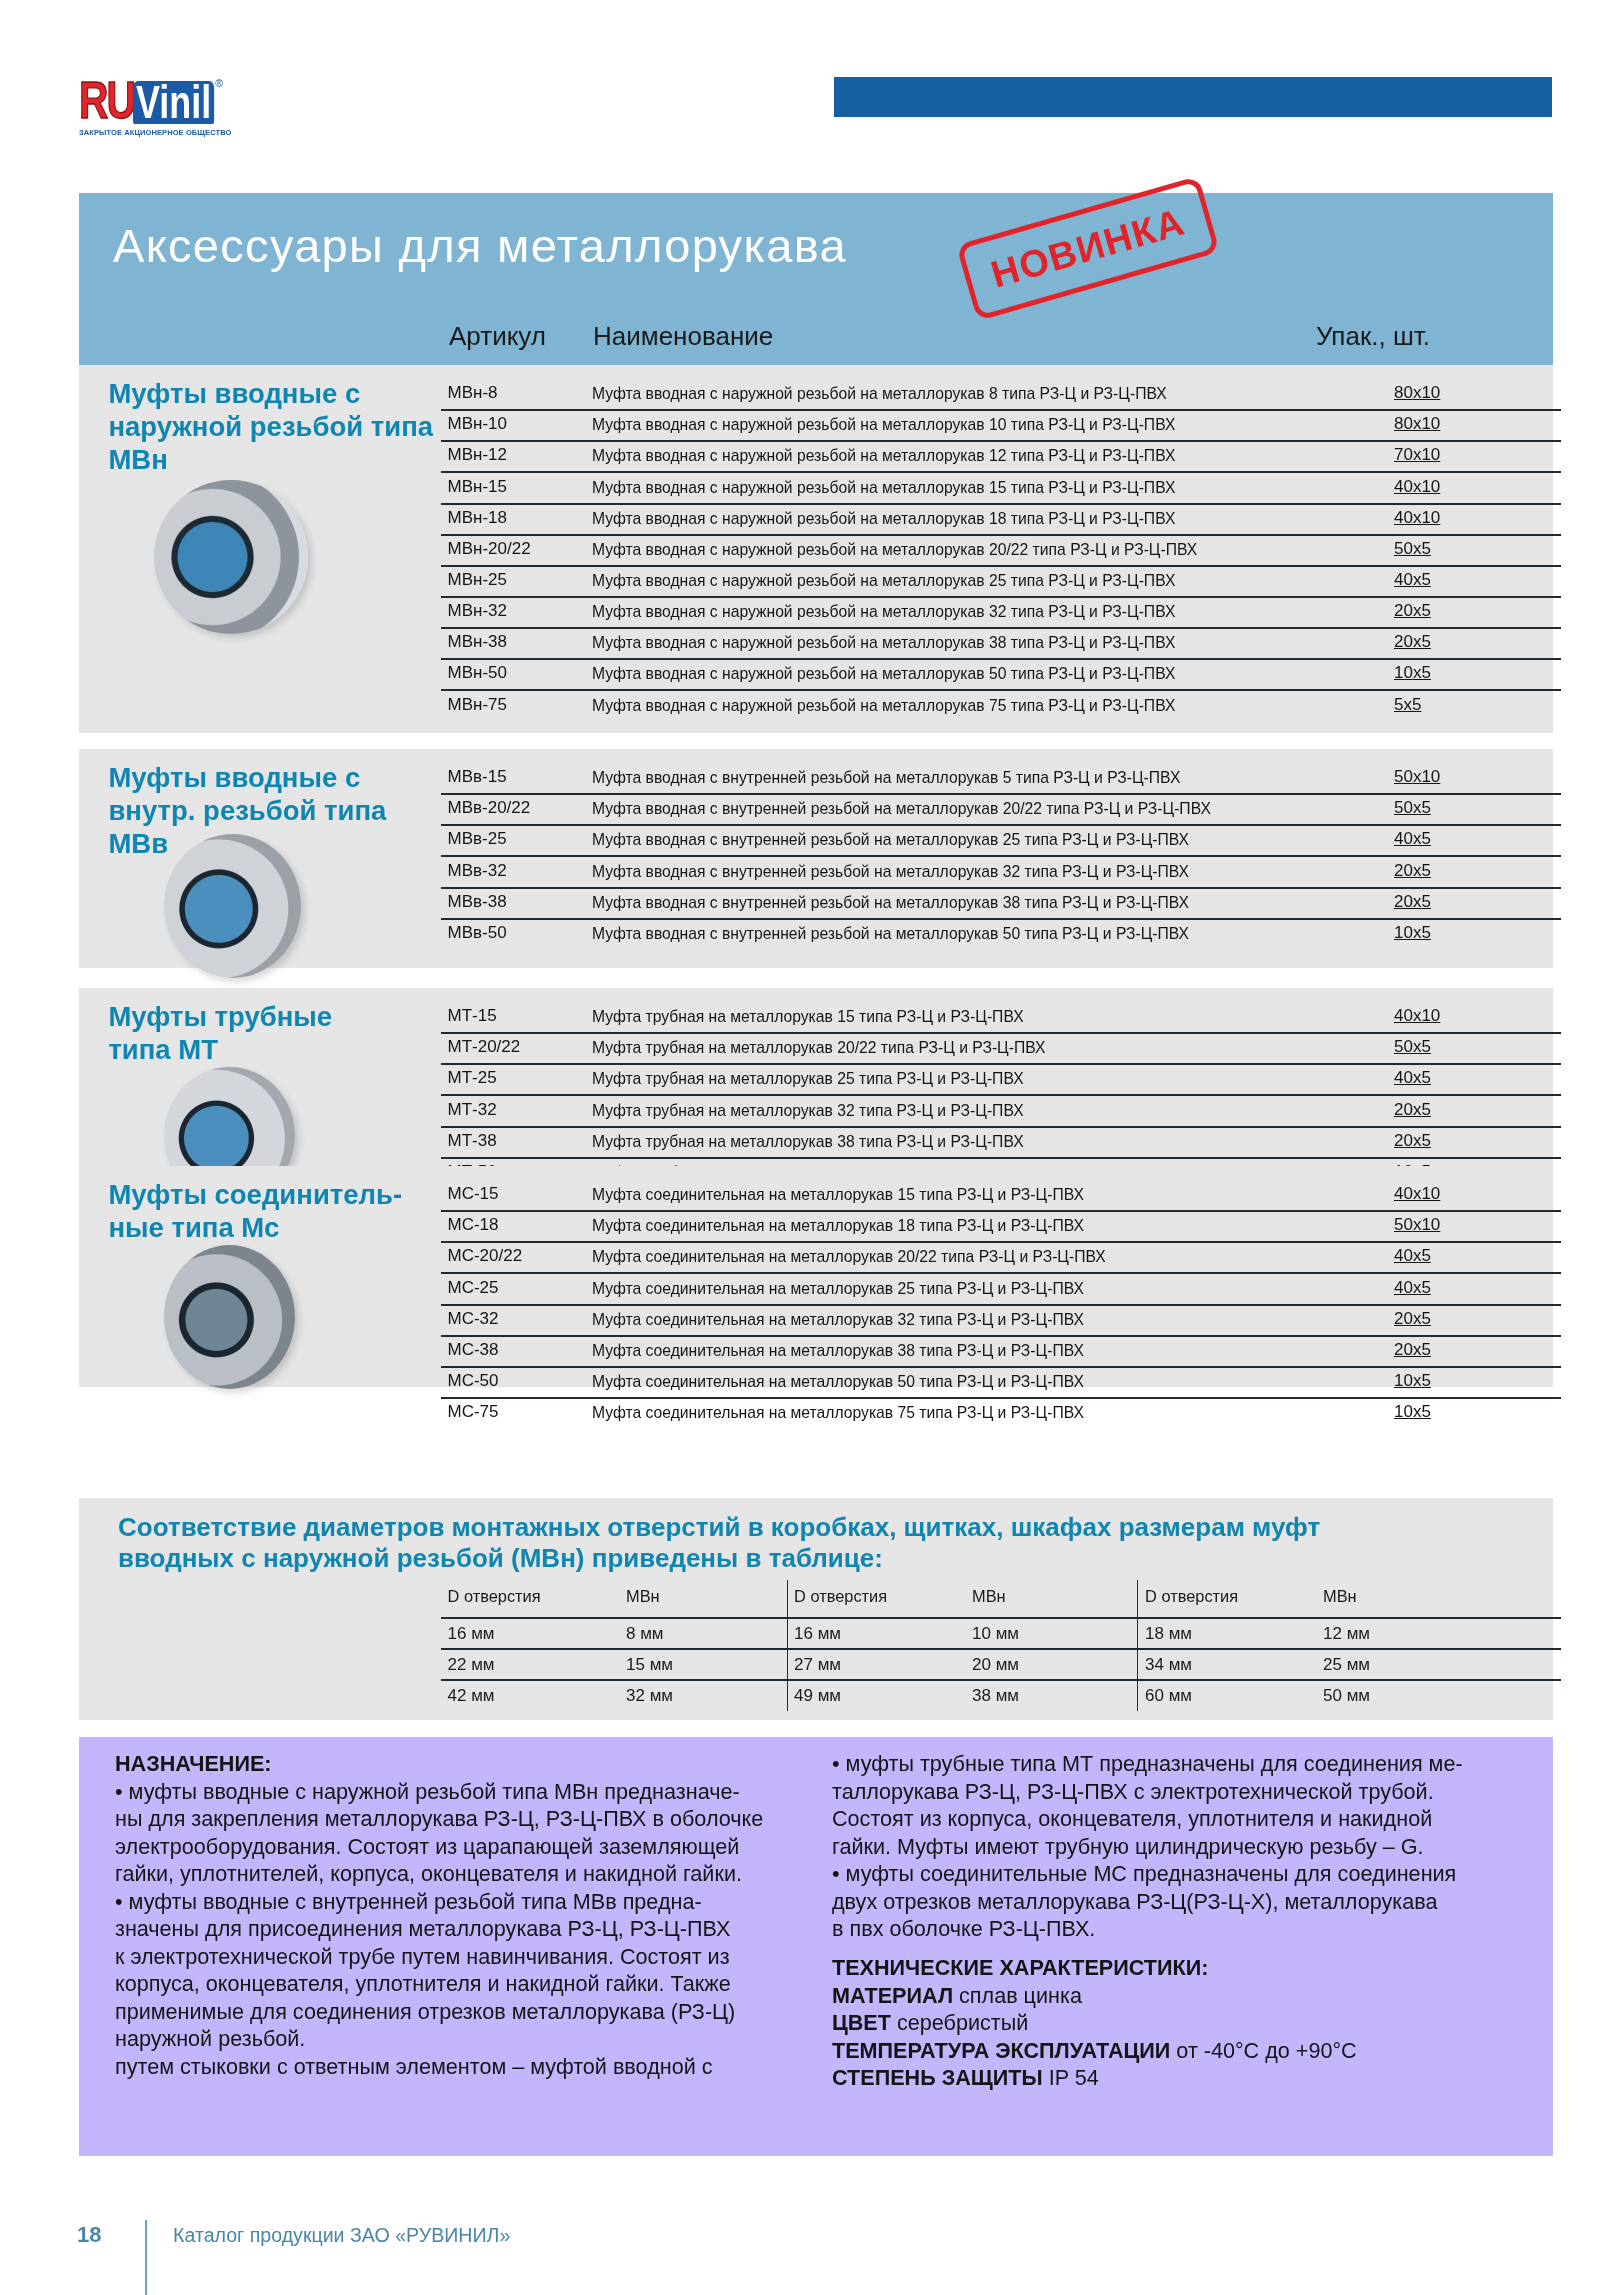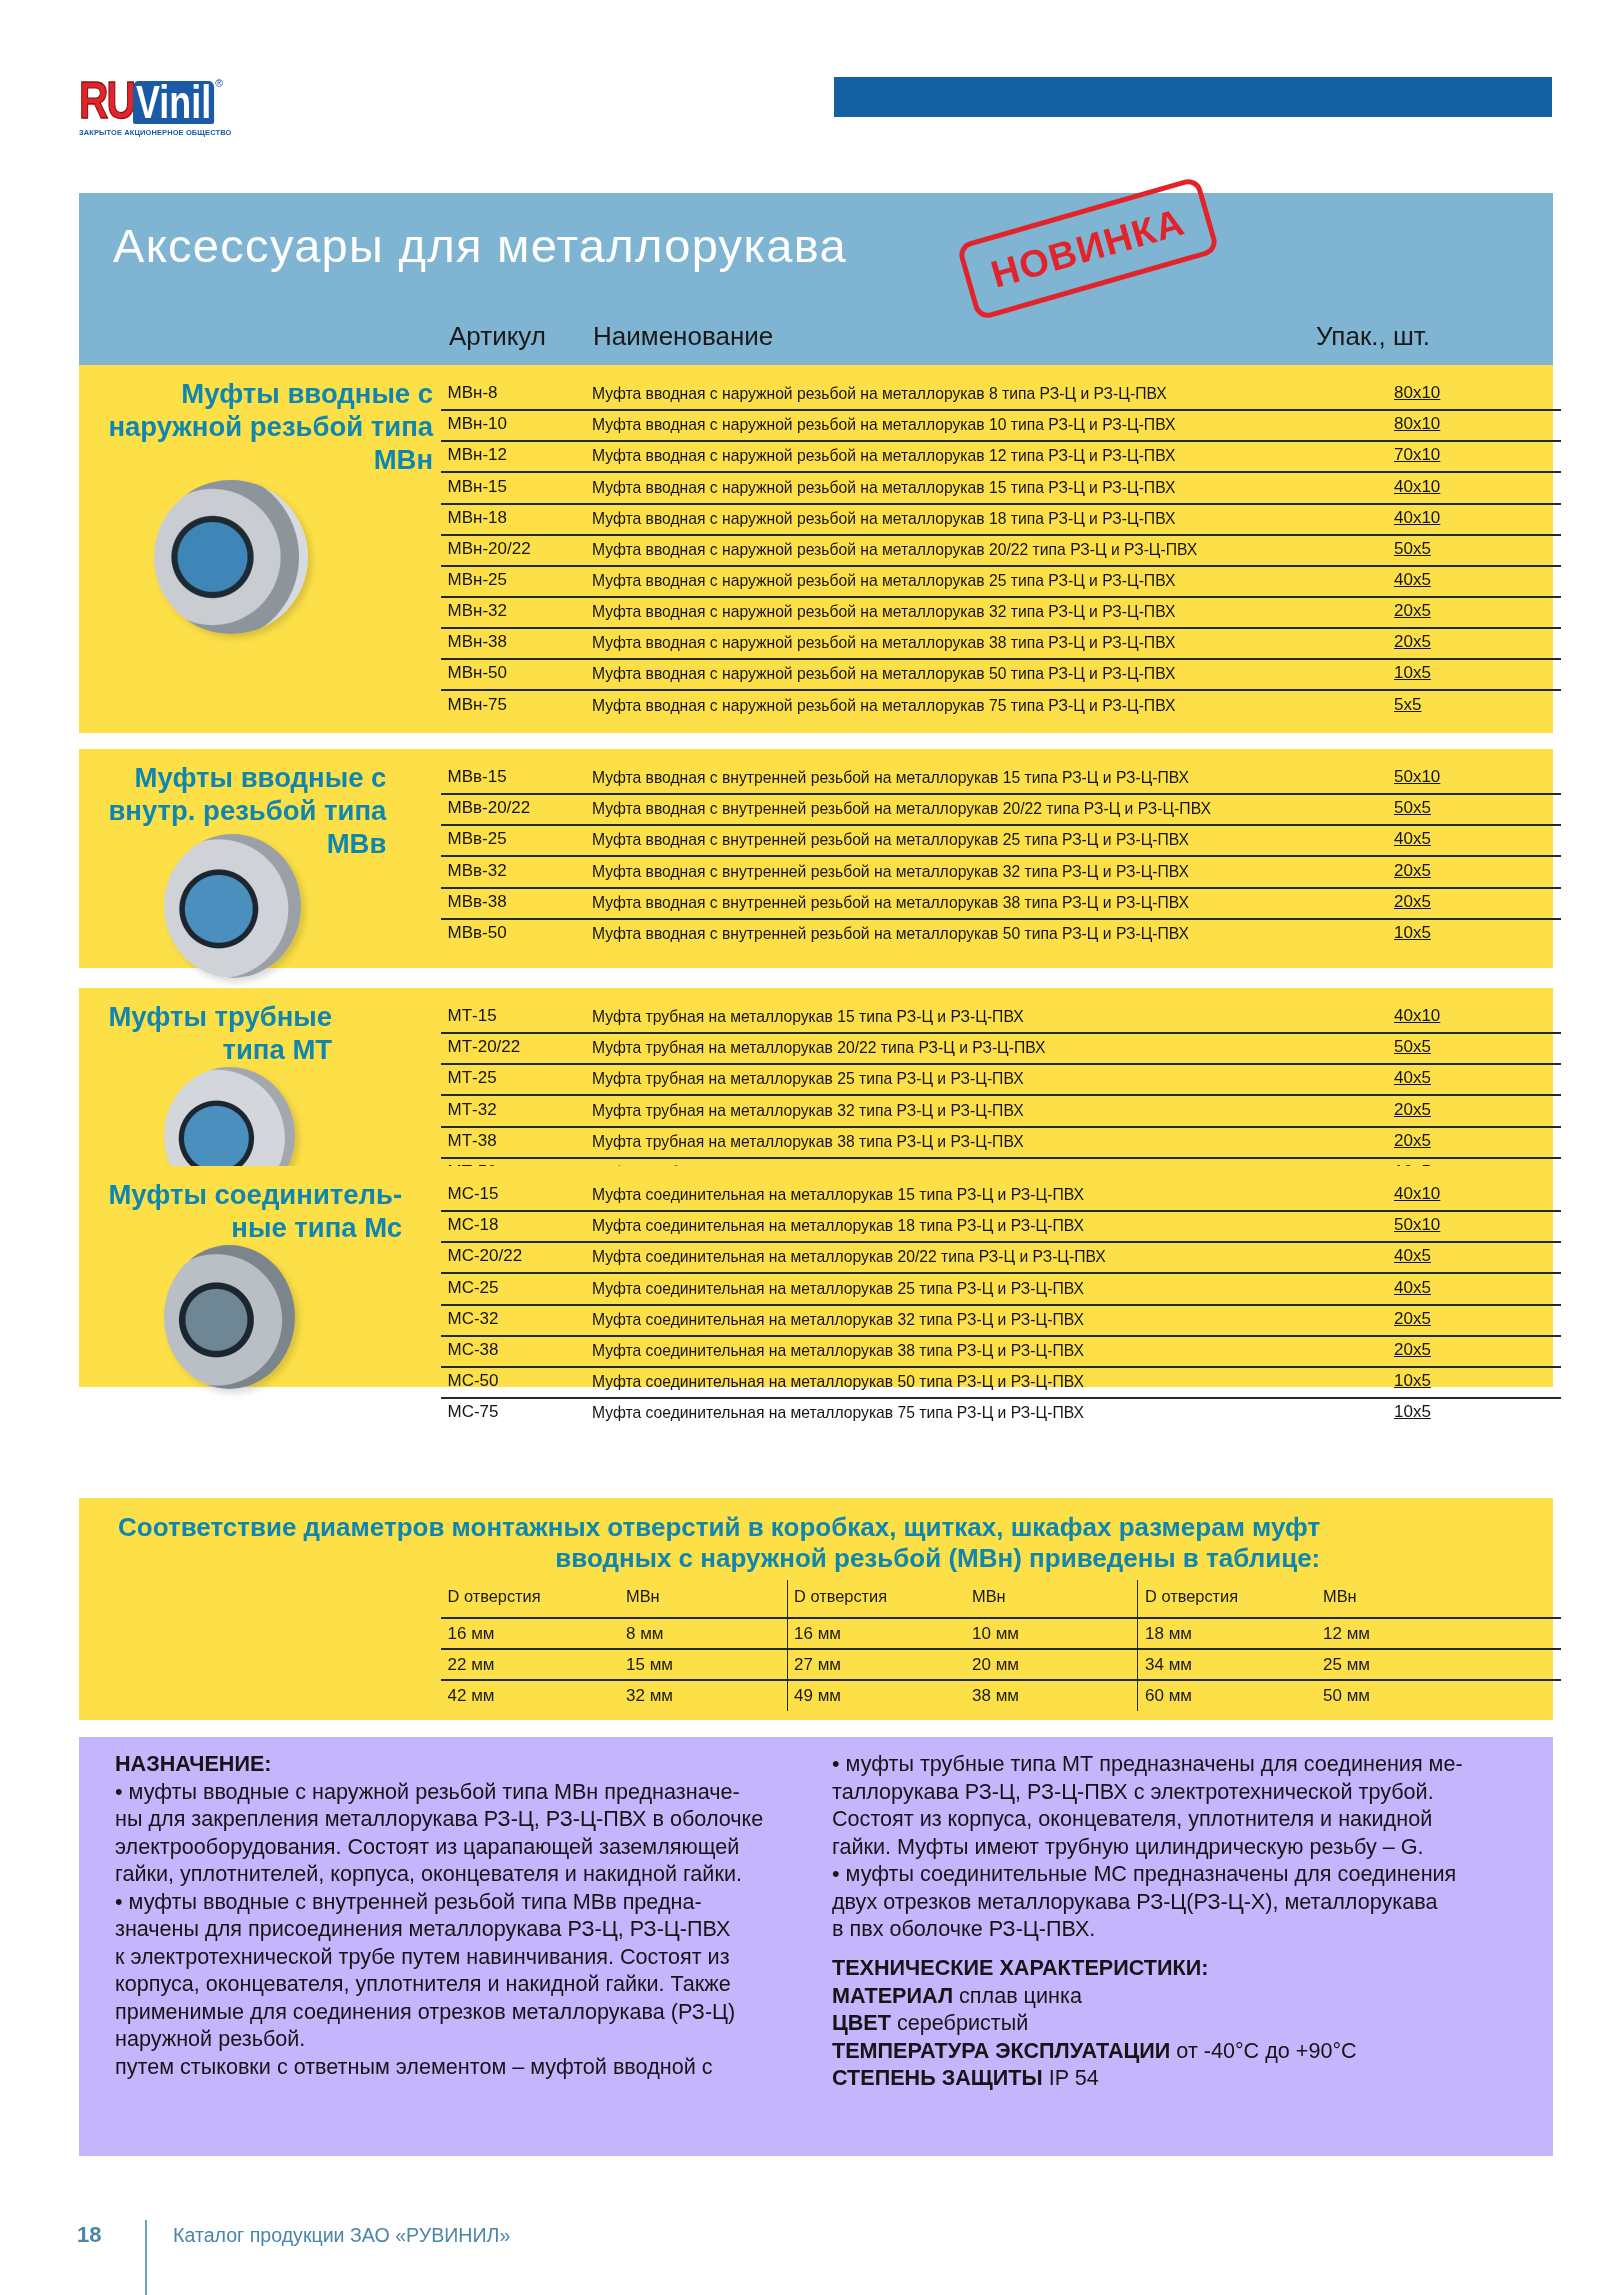--- a/index.html
+++ b/index.html
@@ -13,21 +13,21 @@
   .logo-reg{font-size:10.5px;color:#1b5aa6;margin-left:-22px;align-self:flex-start;}
   .logo-sub{font-size:7.5px;color:#1b5aa6;font-weight:bold;letter-spacing:0.1px;margin-top:3.9px;white-space:nowrap;}
   .topbar{left:834px;top:77px;width:718px;height:40px;background:#1560a3;}
   
   .header{left:79px;top:193px;width:1474px;height:172px;background:#7fb5d2;}
   .title{left:34px;top:25px;font-size:47px;color:#ffffff;letter-spacing:1.3px;font-weight:normal;}
   .stamp{left:962px;top:209px;width:242px;height:69px;border:5.9px solid #e2232a;border-radius:14.4px;transform:rotate(-16deg);display:flex;align-items:center;justify-content:center;}
   .stamp span{color:#e2232a;font-weight:bold;font-size:38px;letter-spacing:1.3px;}
   .col-h{top:128px;font-size:26px;color:#1a1a1a;}
   
-  .section{left:79px;width:1474px;background:#fde047;text-align:right;}
+  .section{left:79px;width:1474px;background:#e5e5e5;}
   .sec-title{position:absolute;left:29.4px;font-size:27.5px;line-height:33px;color:#0f86b0;font-weight:bold;}
   .prod-img{position:absolute;border-radius:50%;}
   .row{position:absolute;left:362px;width:1120px;height:31px;border-bottom:2px solid #1f2a33;}
   .row.last{border-bottom:none;}
   .cell{position:absolute;top:5.2px;font-size:17px;white-space:nowrap;color:#151515;}
   .c-art{left:6.5px;}
   .c-name{left:151px;font-size:15.7px;top:6.5px;}
   .c-pack{left:953px;text-decoration:underline;}
   
   .diam-title{position:absolute;left:39px;top:14.4px;font-size:26px;line-height:31px;color:#0f86b0;font-weight:bold;}
@@ -134,21 +134,21 @@
   </div>
 <div class="abs section" id="sec1" style="top:749px;height:219px;">
     <div class="sec-title" style="top:11.8px">
       <div>Муфты вводные с</div>
       <div>внутр. резьбой типа</div>
       <div>МВв</div>
     </div>
     <div class="prod-img" style="top:85px;left:85px;width:137px;height:144px;background:radial-gradient(circle at 40% 52%, #4b8fbe 0 30%, #1b2630 31% 35%, #cfd3d8 36% 62%, #9aa0a6 63% 100%);box-shadow:3.9px 3.9px 7.9px rgba(0,0,0,0.15);"></div>
     <div class="row" style="top:13px">
       <span class="cell c-art">МВв-15</span>
-      <span class="cell c-name">Муфта вводная с внутренней резьбой на металлорукав 15 типа РЗ-Ц и РЗ-Ц-ПВХ</span>
+      <span class="cell c-name">Муфта вводная с внутренней резьбой на металлорукав 5 типа РЗ-Ц и РЗ-Ц-ПВХ</span>
       <span class="cell c-pack">50x10</span>
     </div>
     <div class="row" style="top:44px">
       <span class="cell c-art">МВв-20/22</span>
       <span class="cell c-name">Муфта вводная с внутренней резьбой на металлорукав 20/22 типа РЗ-Ц и РЗ-Ц-ПВХ</span>
       <span class="cell c-pack">50x5</span>
     </div>
     <div class="row" style="top:75px">
       <span class="cell c-art">МВв-25</span>
       <span class="cell c-name">Муфта вводная с внутренней резьбой на металлорукав 25 типа РЗ-Ц и РЗ-Ц-ПВХ</span>

